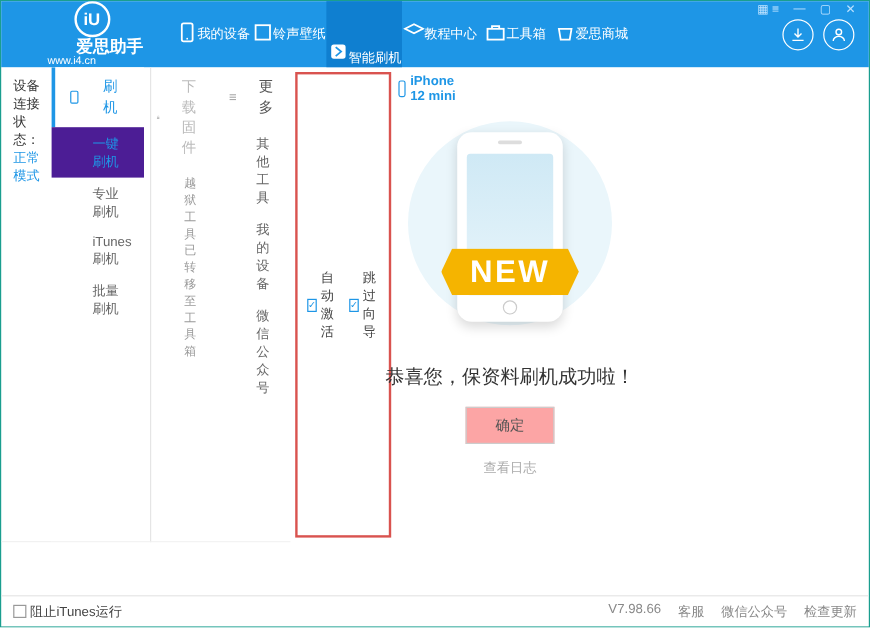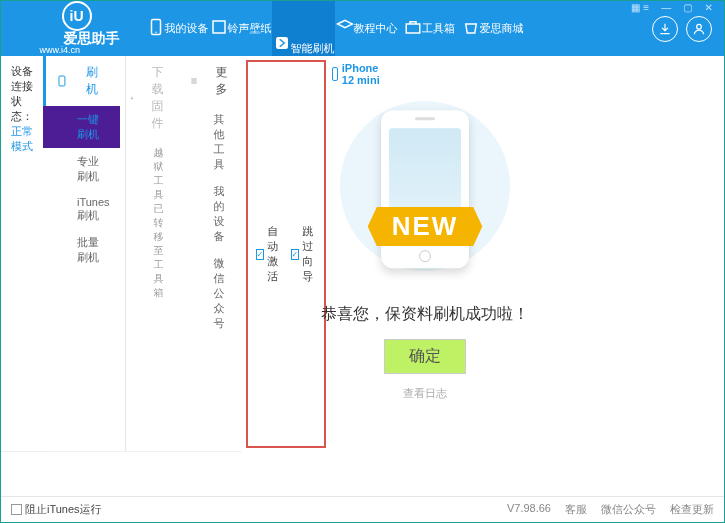--- a/index.html
+++ b/index.html
@@ -47,21 +47,21 @@
 .main { flex: 1; display: flex; flex-direction: column; align-items: center; justify-content: flex-start; padding-top: 40px; }
 .phone-illus { position: relative; width: 200px; height: 180px; }
 .circle-bg { width: 170px; height: 170px; border-radius: 50%; background: #eaf6fb; position: absolute; left: 50%; top: 50%; transform: translate(-50%, -50%); }
 .phone-body { position: absolute; left: 50%; top: 50%; transform: translate(-50%, -48%); width: 88px; height: 158px; background: #fff; border-radius: 12px; box-shadow: 0 4px 10px rgba(0,0,0,0.15); }
 .phone-screen { position: absolute; left: 8px; right: 8px; top: 18px; bottom: 22px; background: linear-gradient(#cfe9f5, #e8f5fb); border-radius: 3px; }
 .phone-home { position: absolute; bottom: 6px; left: 50%; transform: translateX(-50%); width: 12px; height: 12px; border: 1.5px solid #ccc; border-radius: 50%; }
 .phone-speaker { position: absolute; top: 7px; left: 50%; transform: translateX(-50%); width: 20px; height: 3px; background: #ddd; border-radius: 2px; }
 .banner { position: absolute; left: 50%; bottom: 30px; transform: translateX(-50%); background: #f5b400; color: #fff; font-weight: bold; font-size: 26px; letter-spacing: 2px; padding: 4px 24px; clip-path: polygon(8% 0, 92% 0, 100% 50%, 92% 100%, 8% 100%, 0 50%); }
 
 .success-text { font-size: 16px; color: #333; margin-top: 28px; }
-.confirm-btn { margin-top: 14px; padding: 6px 24px; border: 1px solid #ccc; background: #bef264; font-size: 16px; color: #555; cursor: pointer; text-align: right; }
+.confirm-btn { margin-top: 14px; padding: 6px 24px; border: 1px solid #ccc; background: #fca5a5; font-size: 12px; color: #555; cursor: pointer; text-align: right; }
 .view-log { margin-top: 12px; font-size: 11px; color: #aaa; cursor: pointer; }
 
 .footer { height: 26px; border-top: 1px solid #e5e5e5; display: flex; align-items: center; padding: 0 10px; font-size: 11px; color: #666; margin-top: 44px; }
 .footer-left { display: flex; align-items: center; gap: 4px; }
 .footer-cb { width: 11px; height: 11px; border: 1px solid #999; }
 .footer-right { margin-left: auto; display: flex; gap: 14px; color: #888; }
 .footer-item { cursor: pointer; }
 
 .icon-sm { width: 12px; height: 12px; fill: #888; }
 .icon-sm.blue { fill: #1e96e6; }

